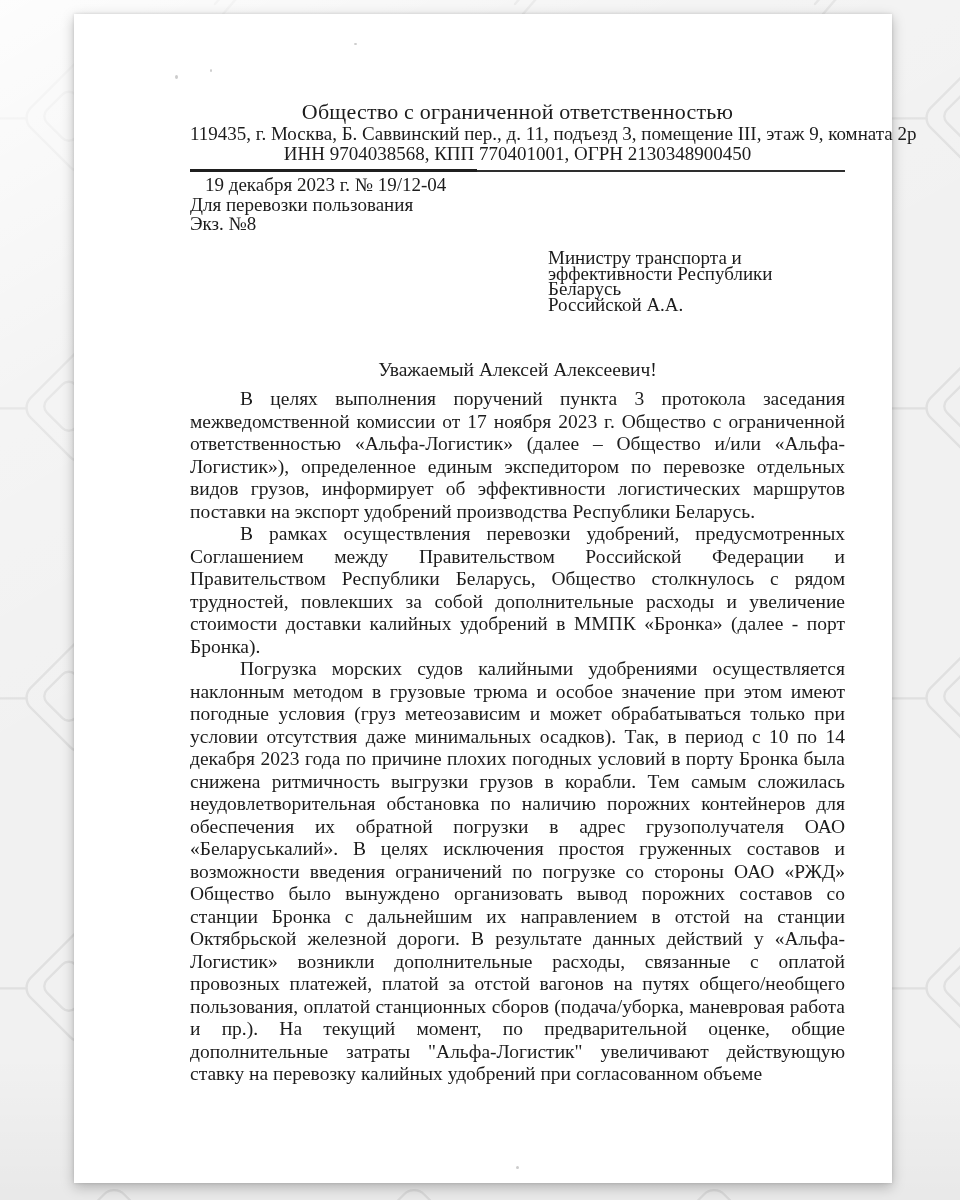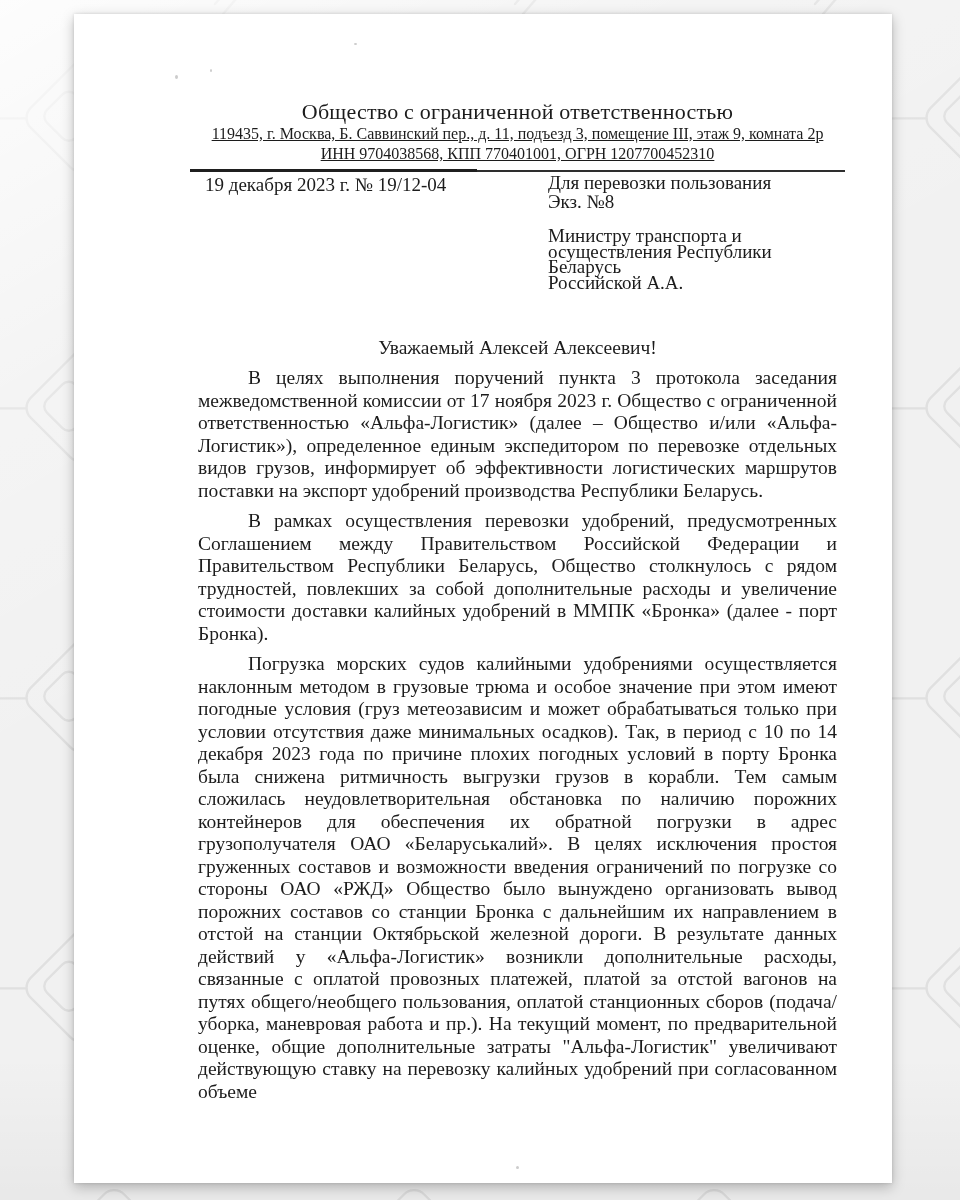--- a/index.html
+++ b/index.html
@@ -52,24 +52,23 @@
   .org-name {
     text-align: center;
     font-size: 29px;
     line-height: 33px;
     font-weight: bold;
     font-style: italic;
     white-space: nowrap;
   }
   .org-address, .org-reg {
     text-align: center;
-    font-size: 16px;
+    font-size: 19px;
     line-height: 20px;
     white-space: nowrap;
-    text-decoration: underline;
   }
   .rule {
     margin-top: 6px;
     height: 0;
     border-top: 2px solid #2e2e2e;
     position: relative;
   }
   .rule::after {
     content: "";
     position: absolute;
@@ -77,20 +76,21 @@
     top: -3px;
     width: 287px;
     height: 3px;
     background: #1f1f1f;
   }
   .ref-row {
     margin-top: 2px;
     display: flex;
     justify-content: space-between;
     align-items: flex-start;
+    flex-direction: column;
   }
   .ref-date {
     font-size: 19px;
     line-height: 22px;
     padding-left: 15px;
     white-space: nowrap;
   }
   .ref-right {
     width: 297px;
     font-size: 19px;
@@ -110,21 +110,21 @@
     font-size: 19.5px;
     line-height: 22px;
   }
   .body-text {
     margin-top: 7px;
     font-size: 19.5px;
     line-height: 22.5px;
     text-align: justify;
   }
   .body-text p {
-    margin: 8px;
+    margin: 0;
     text-indent: 50px;
   }
   .speck {
     position: absolute;
     background: #9a9a9a;
     border-radius: 50%;
     opacity: 0.5;
   }
   .speck.s1 { left: 101px; top: 61px; width: 3px; height: 4px; }
   .speck.s2 { left: 136px; top: 55px; width: 2px; height: 3px; }
@@ -162,36 +162,36 @@
     <rect width="960" height="1200" fill="url(#doodlePat)"></rect>
   </svg>
 
   <div class="vignette"></div>
 
   <div class="page">
 
     <div class="letterhead">
       <div class="org-type">Общество с ограниченной ответственностью</div>
       <div class="org-address">119435, г. Москва, Б. Саввинский пер., д. 11, подъезд 3, помещение III, этаж 9, комната 2р</div>
-      <div class="org-reg">ИНН 9704038568, КПП 770401001, ОГРН 1207700452310</div>
+      <div class="org-reg">ИНН 9704038568, КПП 770401001, ОГРН 2130348900450</div>
     </div>
 
     <div class="rule"></div>
 
     <div class="ref-row">
       <div class="ref-date">19 декабря 2023 г. № 19/12-04</div>
       <div class="ref-right">
         <div>Для перевозки пользования</div>
         <div>Экз. №8</div>
       </div>
     </div>
 
     <div class="recipient">
       <span>Министру транспорта и</span>
-      <span>осуществления Республики</span>
+      <span>эффективности Республики</span>
       <span>Беларусь</span>
       <span>Российской А.А.</span>
     </div>
 
     <div class="salutation">Уважаемый Алексей Алексеевич!</div>
 
     <div class="body-text">
       <p>В целях выполнения поручений пункта 3 протокола заседания межведомственной комиссии от 17 ноября 2023 г. Общество с ограниченной ответственностью «Альфа-Логистик» (далее – Общество и/или «Альфа-Логистик»), определенное единым экспедитором по перевозке отдельных видов грузов, информирует об эффективности логистических маршрутов поставки на экспорт удобрений производства Республики Беларусь.</p>
       <p>В рамках осуществления перевозки удобрений, предусмотренных Соглашением между Правительством Российской Федерации и Правительством Республики Беларусь, Общество столкнулось с рядом трудностей, повлекших за собой дополнительные расходы и увеличение стоимости доставки калийных удобрений в ММПК «Бронка» (далее - порт Бронка).</p>
       <p>Погрузка морских судов калийными удобрениями осуществляется наклонным методом в грузовые трюма и особое значение при этом имеют погодные условия (груз метеозависим и может обрабатываться только при условии отсутствия даже минимальных осадков). Так, в период с 10 по 14 декабря 2023 года по причине плохих погодных условий в порту Бронка была снижена ритмичность выгрузки грузов в корабли. Тем самым сложилась неудовлетворительная обстановка по наличию порожних контейнеров для обеспечения их обратной погрузки в адрес грузополучателя ОАО «Беларуськалий». В целях исключения простоя груженных составов и возможности введения ограничений по погрузке со стороны ОАО «РЖД» Общество было вынуждено организовать вывод порожних составов со станции Бронка с дальнейшим их направлением в отстой на станции Октябрьской железной дороги. В результате данных действий у «Альфа-Логистик» возникли дополнительные расходы, связанные с оплатой провозных платежей, платой за отстой вагонов на путях общего/необщего пользования, оплатой станционных сборов (подача/уборка, маневровая работа и пр.). На текущий момент, по предварительной оценке, общие дополнительные затраты "Альфа-Логистик" увеличивают действующую ставку на перевозку калийных удобрений при согласованном объеме</p>

